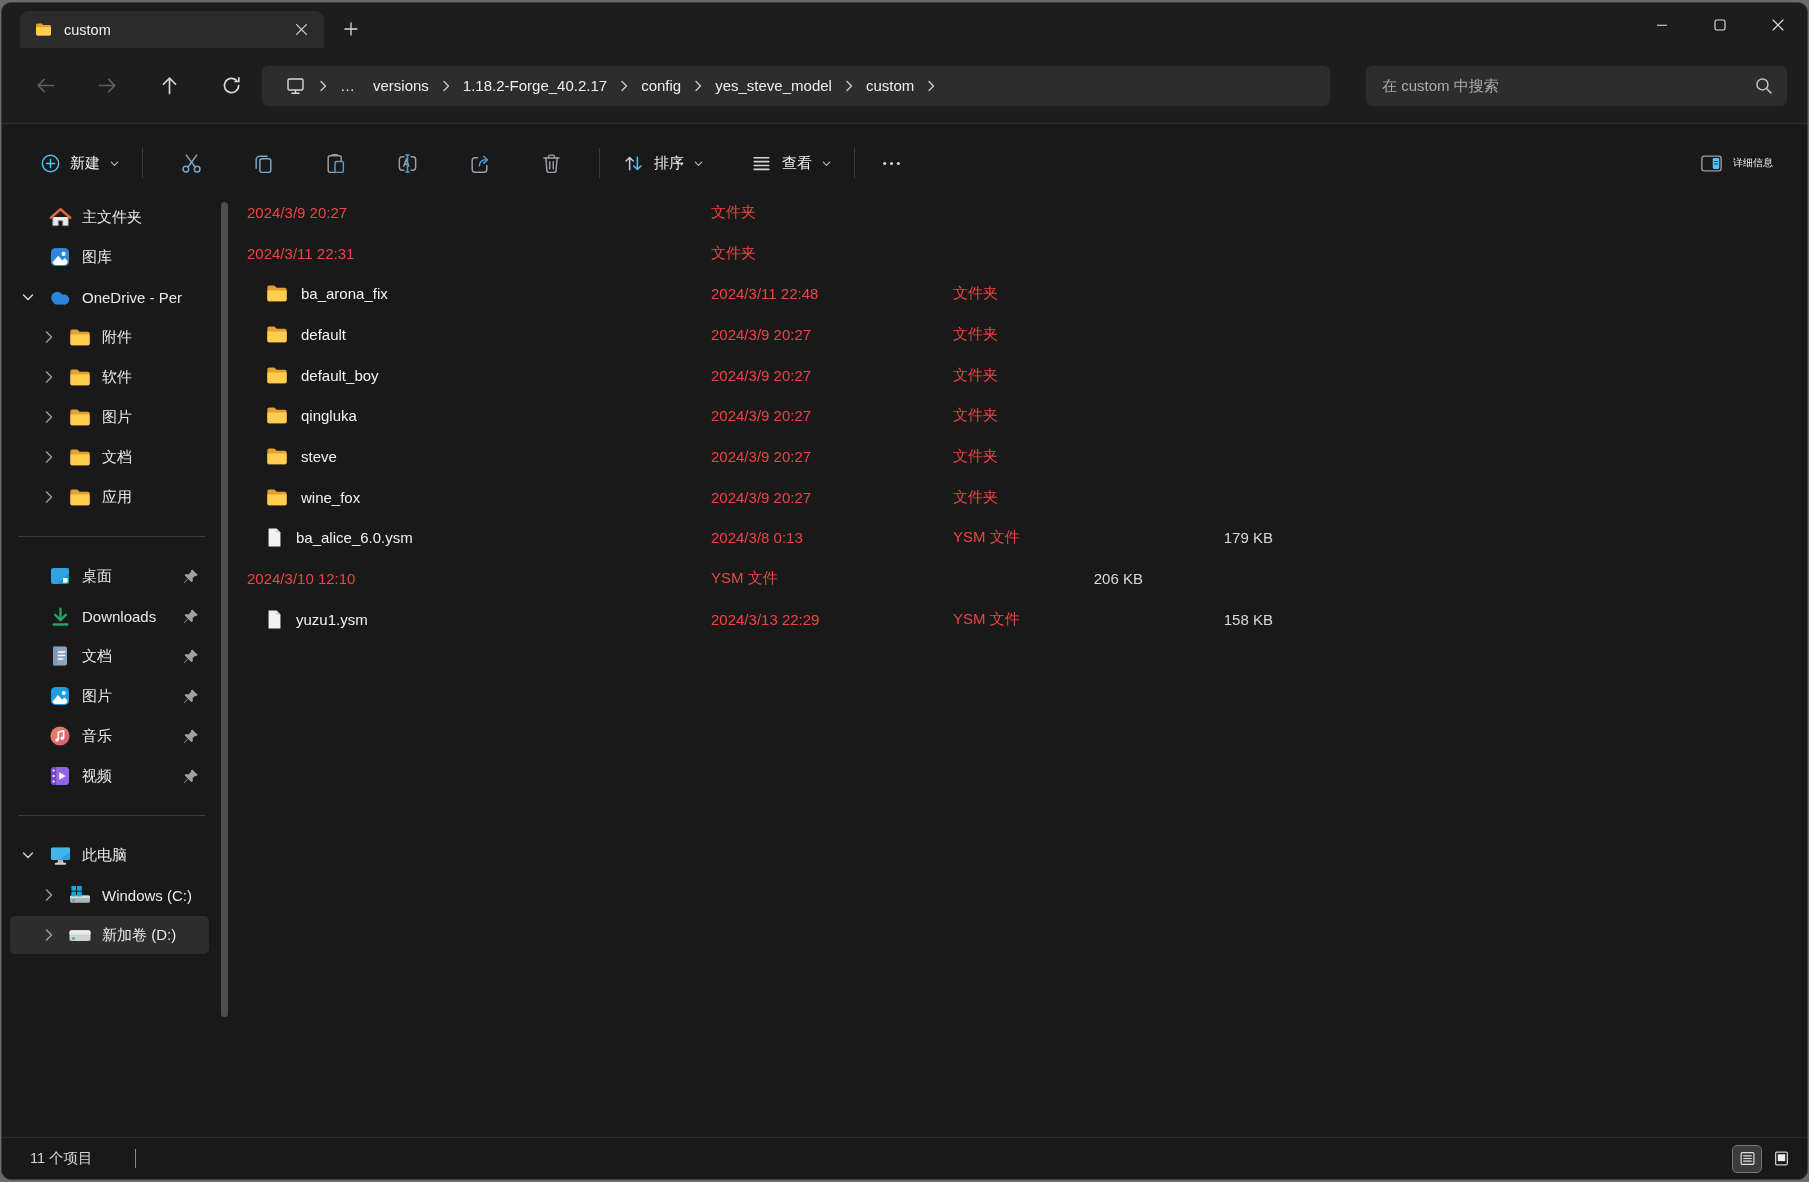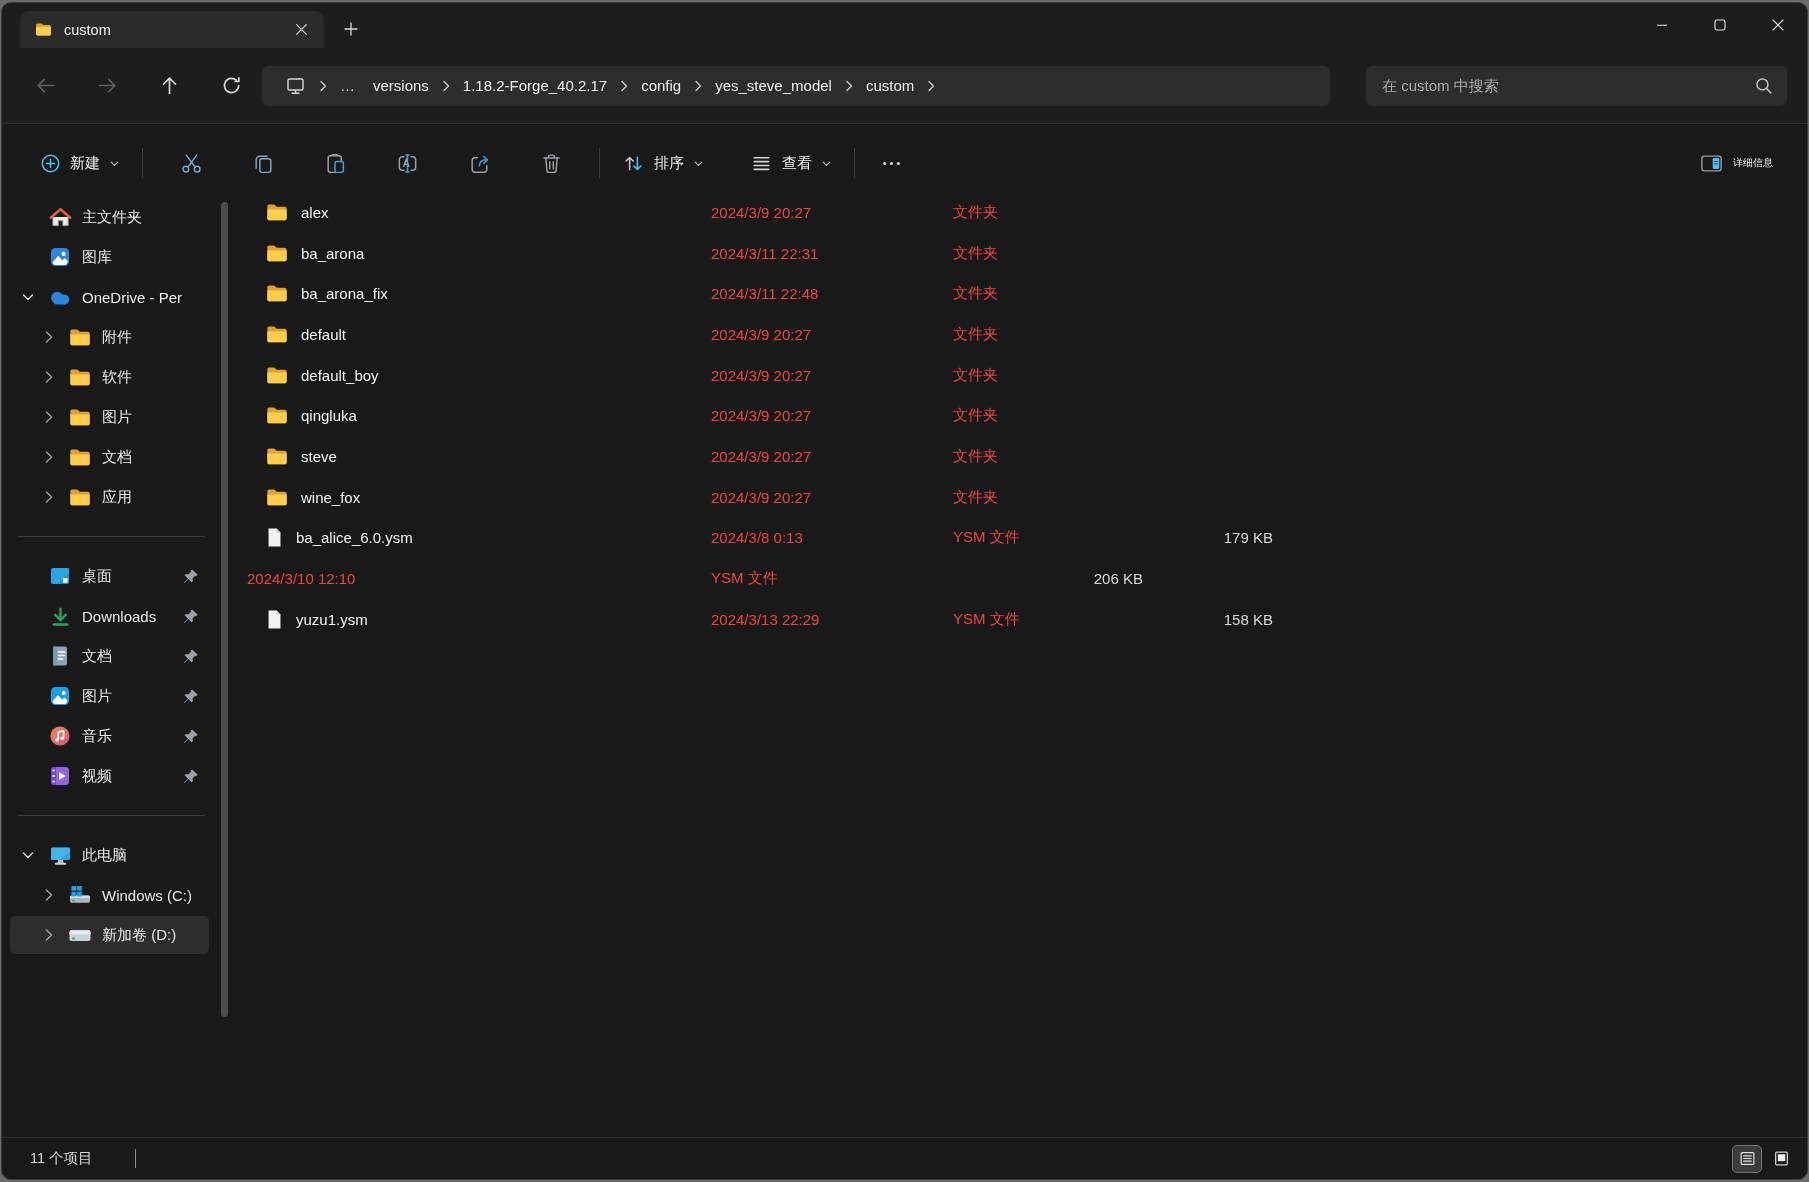--- a/index.html
+++ b/index.html
@@ -624,43 +624,25 @@
           </span>
     <span class="side-label">新加卷 (D:)</span>
     </div>
       </div>
     <div class="scrollgutter">
       <div class="scrollthumb"></div>
     </div>
     <div class="content">
       <div class="rows" id="rows">
           <div class="row">
-  <div class="c-name">
-              <span>
-                <svg width="22" height="19" viewBox="0 0 24 20">
-                  <path d="M1.5 3.4C1.5 2.3 2.4 1.4 3.5 1.4h5c.5 0 1 .2 1.4.6l1.8 1.7h8.8c1.1 0 2 .9 2 2v10.8c0 1.1-.9 2-2 2h-17c-1.1 0-2-.9-2-2z" fill="#e2a233"></path>
-                  <path d="M1.5 6.6h21v9.9c0 1.1-.9 2-2 2h-17c-1.1 0-2-.9-2-2z" fill="#ffce4f"></path>
-                </svg>
-              </span>
-              <span>alex</span>
-            </div>
   <div class="c-date">2024/3/9 20:27</div>
   <div class="c-type">文件夹</div>
   <div class="c-size"></div>
 </div>
           <div class="row">
-  <div class="c-name">
-              <span>
-                <svg width="22" height="19" viewBox="0 0 24 20">
-                  <path d="M1.5 3.4C1.5 2.3 2.4 1.4 3.5 1.4h5c.5 0 1 .2 1.4.6l1.8 1.7h8.8c1.1 0 2 .9 2 2v10.8c0 1.1-.9 2-2 2h-17c-1.1 0-2-.9-2-2z" fill="#e2a233"></path>
-                  <path d="M1.5 6.6h21v9.9c0 1.1-.9 2-2 2h-17c-1.1 0-2-.9-2-2z" fill="#ffce4f"></path>
-                </svg>
-              </span>
-              <span>ba_arona</span>
-            </div>
   <div class="c-date">2024/3/11 22:31</div>
   <div class="c-type">文件夹</div>
   <div class="c-size"></div>
 </div>
           <div class="row">
   <div class="c-name">
               <span>
                 <svg width="22" height="19" viewBox="0 0 24 20">
                   <path d="M1.5 3.4C1.5 2.3 2.4 1.4 3.5 1.4h5c.5 0 1 .2 1.4.6l1.8 1.7h8.8c1.1 0 2 .9 2 2v10.8c0 1.1-.9 2-2 2h-17c-1.1 0-2-.9-2-2z" fill="#e2a233"></path>
                   <path d="M1.5 6.6h21v9.9c0 1.1-.9 2-2 2h-17c-1.1 0-2-.9-2-2z" fill="#ffce4f"></path>

